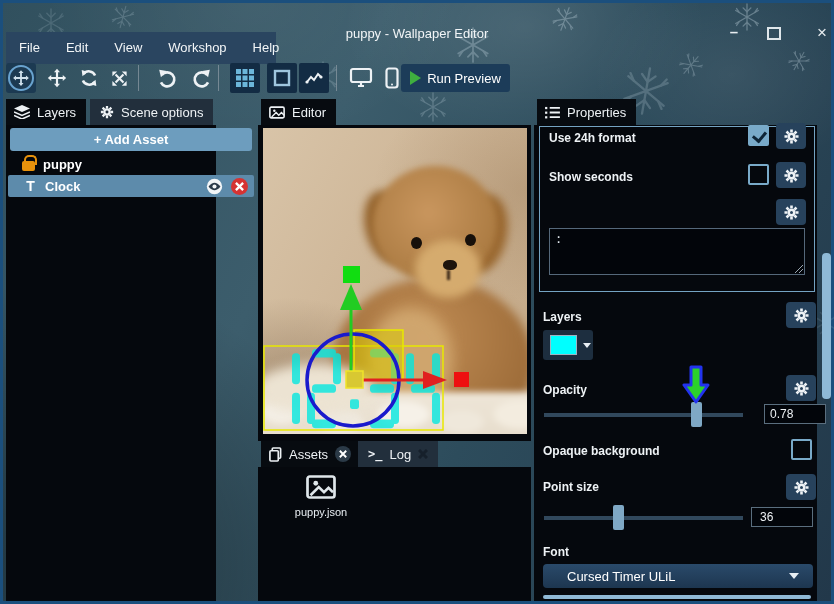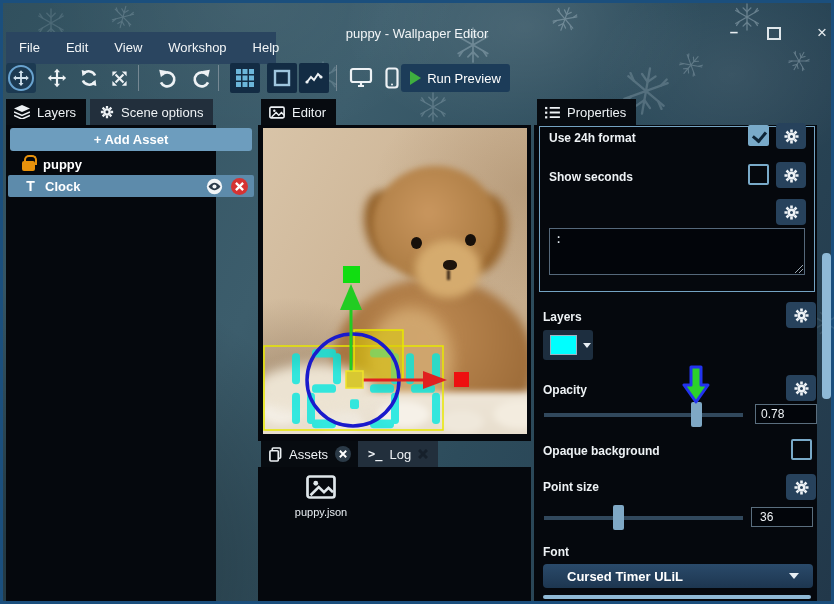--- a/index.html
+++ b/index.html
@@ -117,21 +117,21 @@
   #delim-area { position:absolute; left:15px; top:103px; width:256px; height:47px; background:#02050a; border:1px solid #55687a; color:#dfe6ec; font-size:12px; font-family:"DejaVu Sans Mono",monospace; resize:none; padding:3px 5px; }
   #delim-grip { position:absolute; left:259px; top:138px; width:10px; height:10px;
      background:repeating-linear-gradient(135deg, transparent 0 2px, #9aa7b1 2px 3px); clip-path:polygon(100% 0,100% 100%,0 100%); }
   .slider-track { position:absolute; width:199px; height:4px; background:#31485c; }
   .slider-handle { position:absolute; width:11px; height:25px; background:#7fa8c5; border-radius:2px; }
   .valbox { position:absolute; width:62px; height:20px; background:#02050a; border:1px solid #5a6e7e; color:#eef2f5; font-size:12px; padding:0 5px; font-family:"Liberation Sans",sans-serif; }
   #color-btn { position:absolute; left:9px; top:205px; width:50px; height:30px; background:#1d2e3f; border-radius:3px; }
   #color-swatch { position:absolute; left:7px; top:5px; width:27px; height:20px; background:#00ffff; border:1px solid #9fb4c2; }
   #color-caret { position:absolute; left:40px; top:13px; width:0; height:0; border-top:5px solid #e8eef3; border-left:4px solid transparent; border-right:4px solid transparent; }
   #font-dd { position:absolute; left:9px; top:439px; width:270px; height:24px; background:linear-gradient(#2a4a6a,#1d3650); border-radius:4px; display:flex; align-items:center; }
-  #font-dd span { color:#fff; font-size:13px; font-weight:bold; margin-left:24px; }
+  #font-dd span { color:#fff; font-size:13px; font-weight:normal; margin-left:24px; }
   #font-caret { position:absolute; right:14px; width:0; height:0; border-top:6px solid #e8eef3; border-left:5px solid transparent; border-right:5px solid transparent; }
   #hscroll { position:absolute; left:9px; top:470px; width:268px; height:4px; background:#8fb9d6; border-radius:2px; }
   #vscroll { position:absolute; left:287px; top:26px; width:11px; height:476px; }
   #vthumb { position:absolute; left:1px; top:128px; width:9px; height:146px; background:#8fb9d6; border-radius:4px; }
 </style>
 </head>
 <body>
 
 <div id="win">
 
@@ -468,21 +468,21 @@
       <div class="gearbtn" style="left:252px; top:250px;">
         <svg width="15" height="15" viewBox="0 0 16 16">
           <circle cx="8" cy="8" r="3" fill="none" stroke="#eef2f5" stroke-width="2.8"></circle>
           <g stroke="#eef2f5" stroke-width="2.8">
               <path d="M8 0.5v3M8 12.5v3M0.5 8h3M12.5 8h3M2.7 2.7l2.2 2.2M11.1 11.1l2.2 2.2M13.3 2.7l-2.2 2.2M4.9 11.1l-2.2 2.2"></path>
             </g>
         </svg>
       </div>
       <div class="slider-track" style="left:10px; top:288px;"></div>
       <div class="slider-handle" style="left:157px; top:277px;"></div>
-      <input class="valbox" style="left: 221px; top: 279px;" value="0.78">
+      <input class="valbox" style="left: 230px; top: 279px;" value="0.78">
       <svg class="abs" style="left:148px; top:240px;" width="28" height="40" viewBox="0 0 28 40">
         <path d="M9 2h10v18h7L14 37 2 20h7z" fill="#2bd12b" stroke="#2233ee" stroke-width="3" stroke-linejoin="round"></path>
       </svg>
 
       <span class="plabel" style="left:9px; top:319px;">Opaque background</span>
       <div class="checkbox" style="left:257px; top:314px;"></div>
 
       <span class="plabel" style="left:9px; top:355px;">Point size</span>
       <div class="gearbtn" style="left:252px; top:349px;">
         <svg width="15" height="15" viewBox="0 0 16 16">

